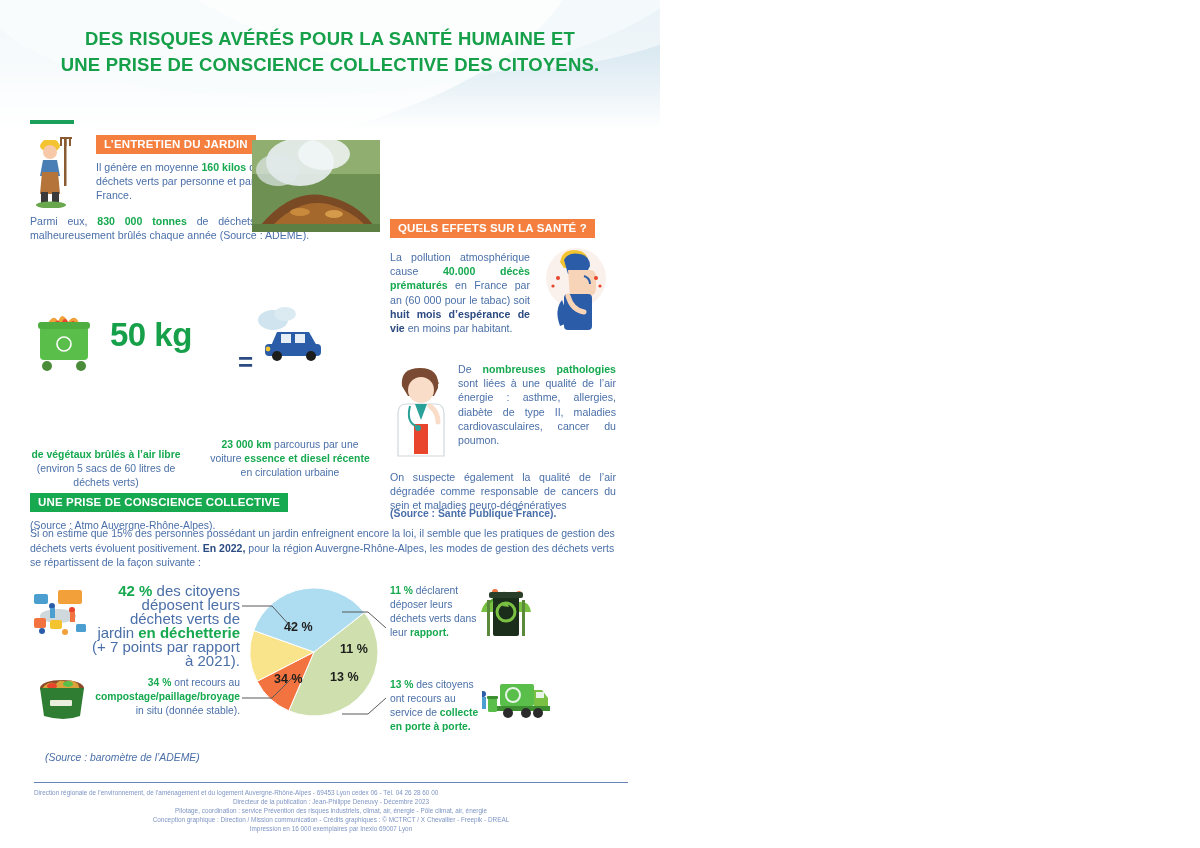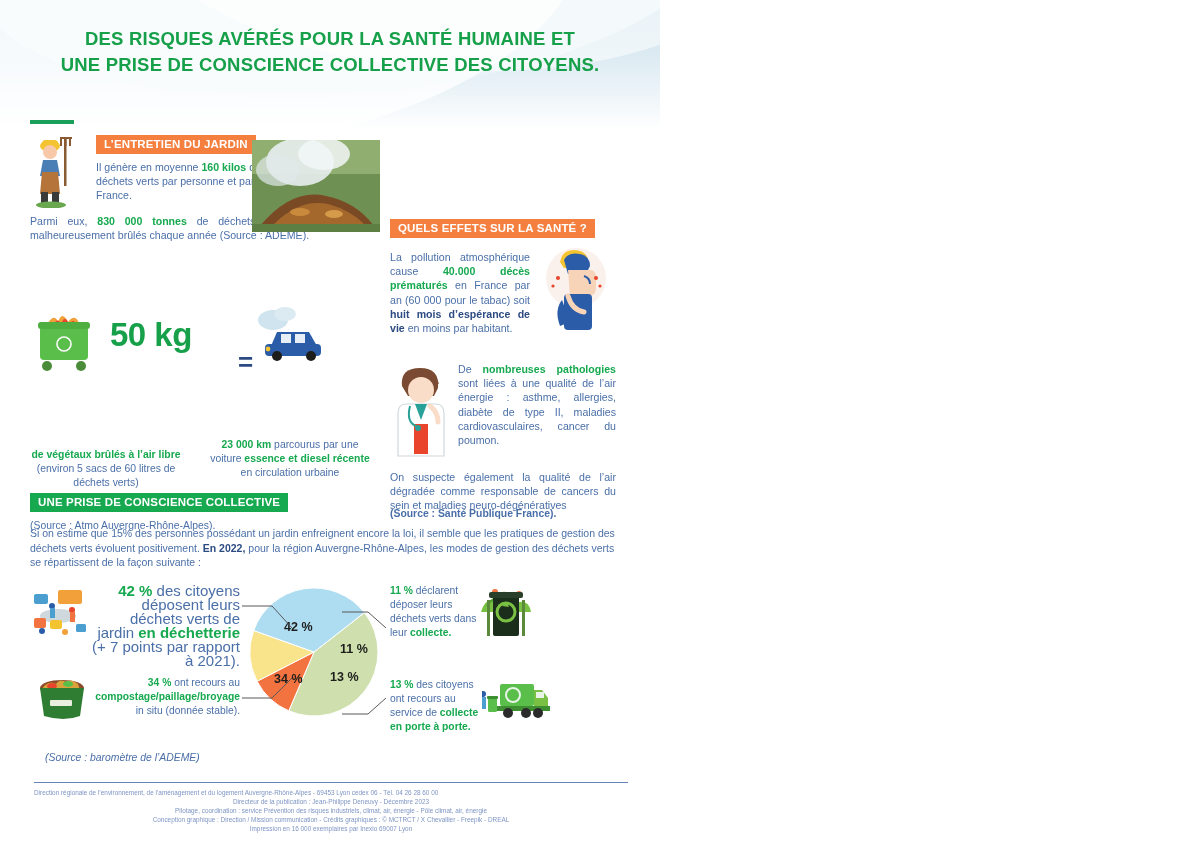--- a/index.html
+++ b/index.html
@@ -320,21 +320,21 @@
       </div>
 
       <svg style="position:absolute;left:0;top:0;width:620px;height:180px;pointer-events:none;">
         <path d="M222 28 H252 L272 50" stroke="#58595b" stroke-width="1" fill="none"></path>
         <path d="M222 120 H252 L272 100" stroke="#58595b" stroke-width="1" fill="none"></path>
         <path d="M366 50 L348 34 H322" stroke="#58595b" stroke-width="1" fill="none"></path>
         <path d="M366 120 L348 136 H322" stroke="#58595b" stroke-width="1" fill="none"></path>
       </svg>
 
       <div class="cal-11">
-        <b>11 %</b><span> déclarent déposer leurs déchets verts dans leur </span><b>collecte.</b>
+        <b>11 %</b><span> déclarent déposer leurs déchets verts dans leur </span><b>rapport.</b>
       </div>
 
       <svg class="ico-poubelle" viewBox="0 0 62 62">
         <path d="M6 34 q4-14 14-12 q2-10 12-8 q10 0 12 10 q10-2 12 10z" fill="#7ac143"></path>
         <path d="M12 28 q6-10 12-6 q4-8 12-4" stroke="#4a9e2a" stroke-width="2" fill="none"></path>
         <circle cx="20" cy="14" r="3" fill="#f2733f"></circle>
         <circle cx="44" cy="16" r="3" fill="#f2733f"></circle>
         <rect x="18" y="18" width="26" height="40" rx="2" fill="#1b2d1b"></rect>
         <rect x="14" y="14" width="34" height="6" rx="2" fill="#2a3f2a"></rect>
         <circle cx="31" cy="34" r="9" fill="none" stroke="#7ac143" stroke-width="3"></circle>

